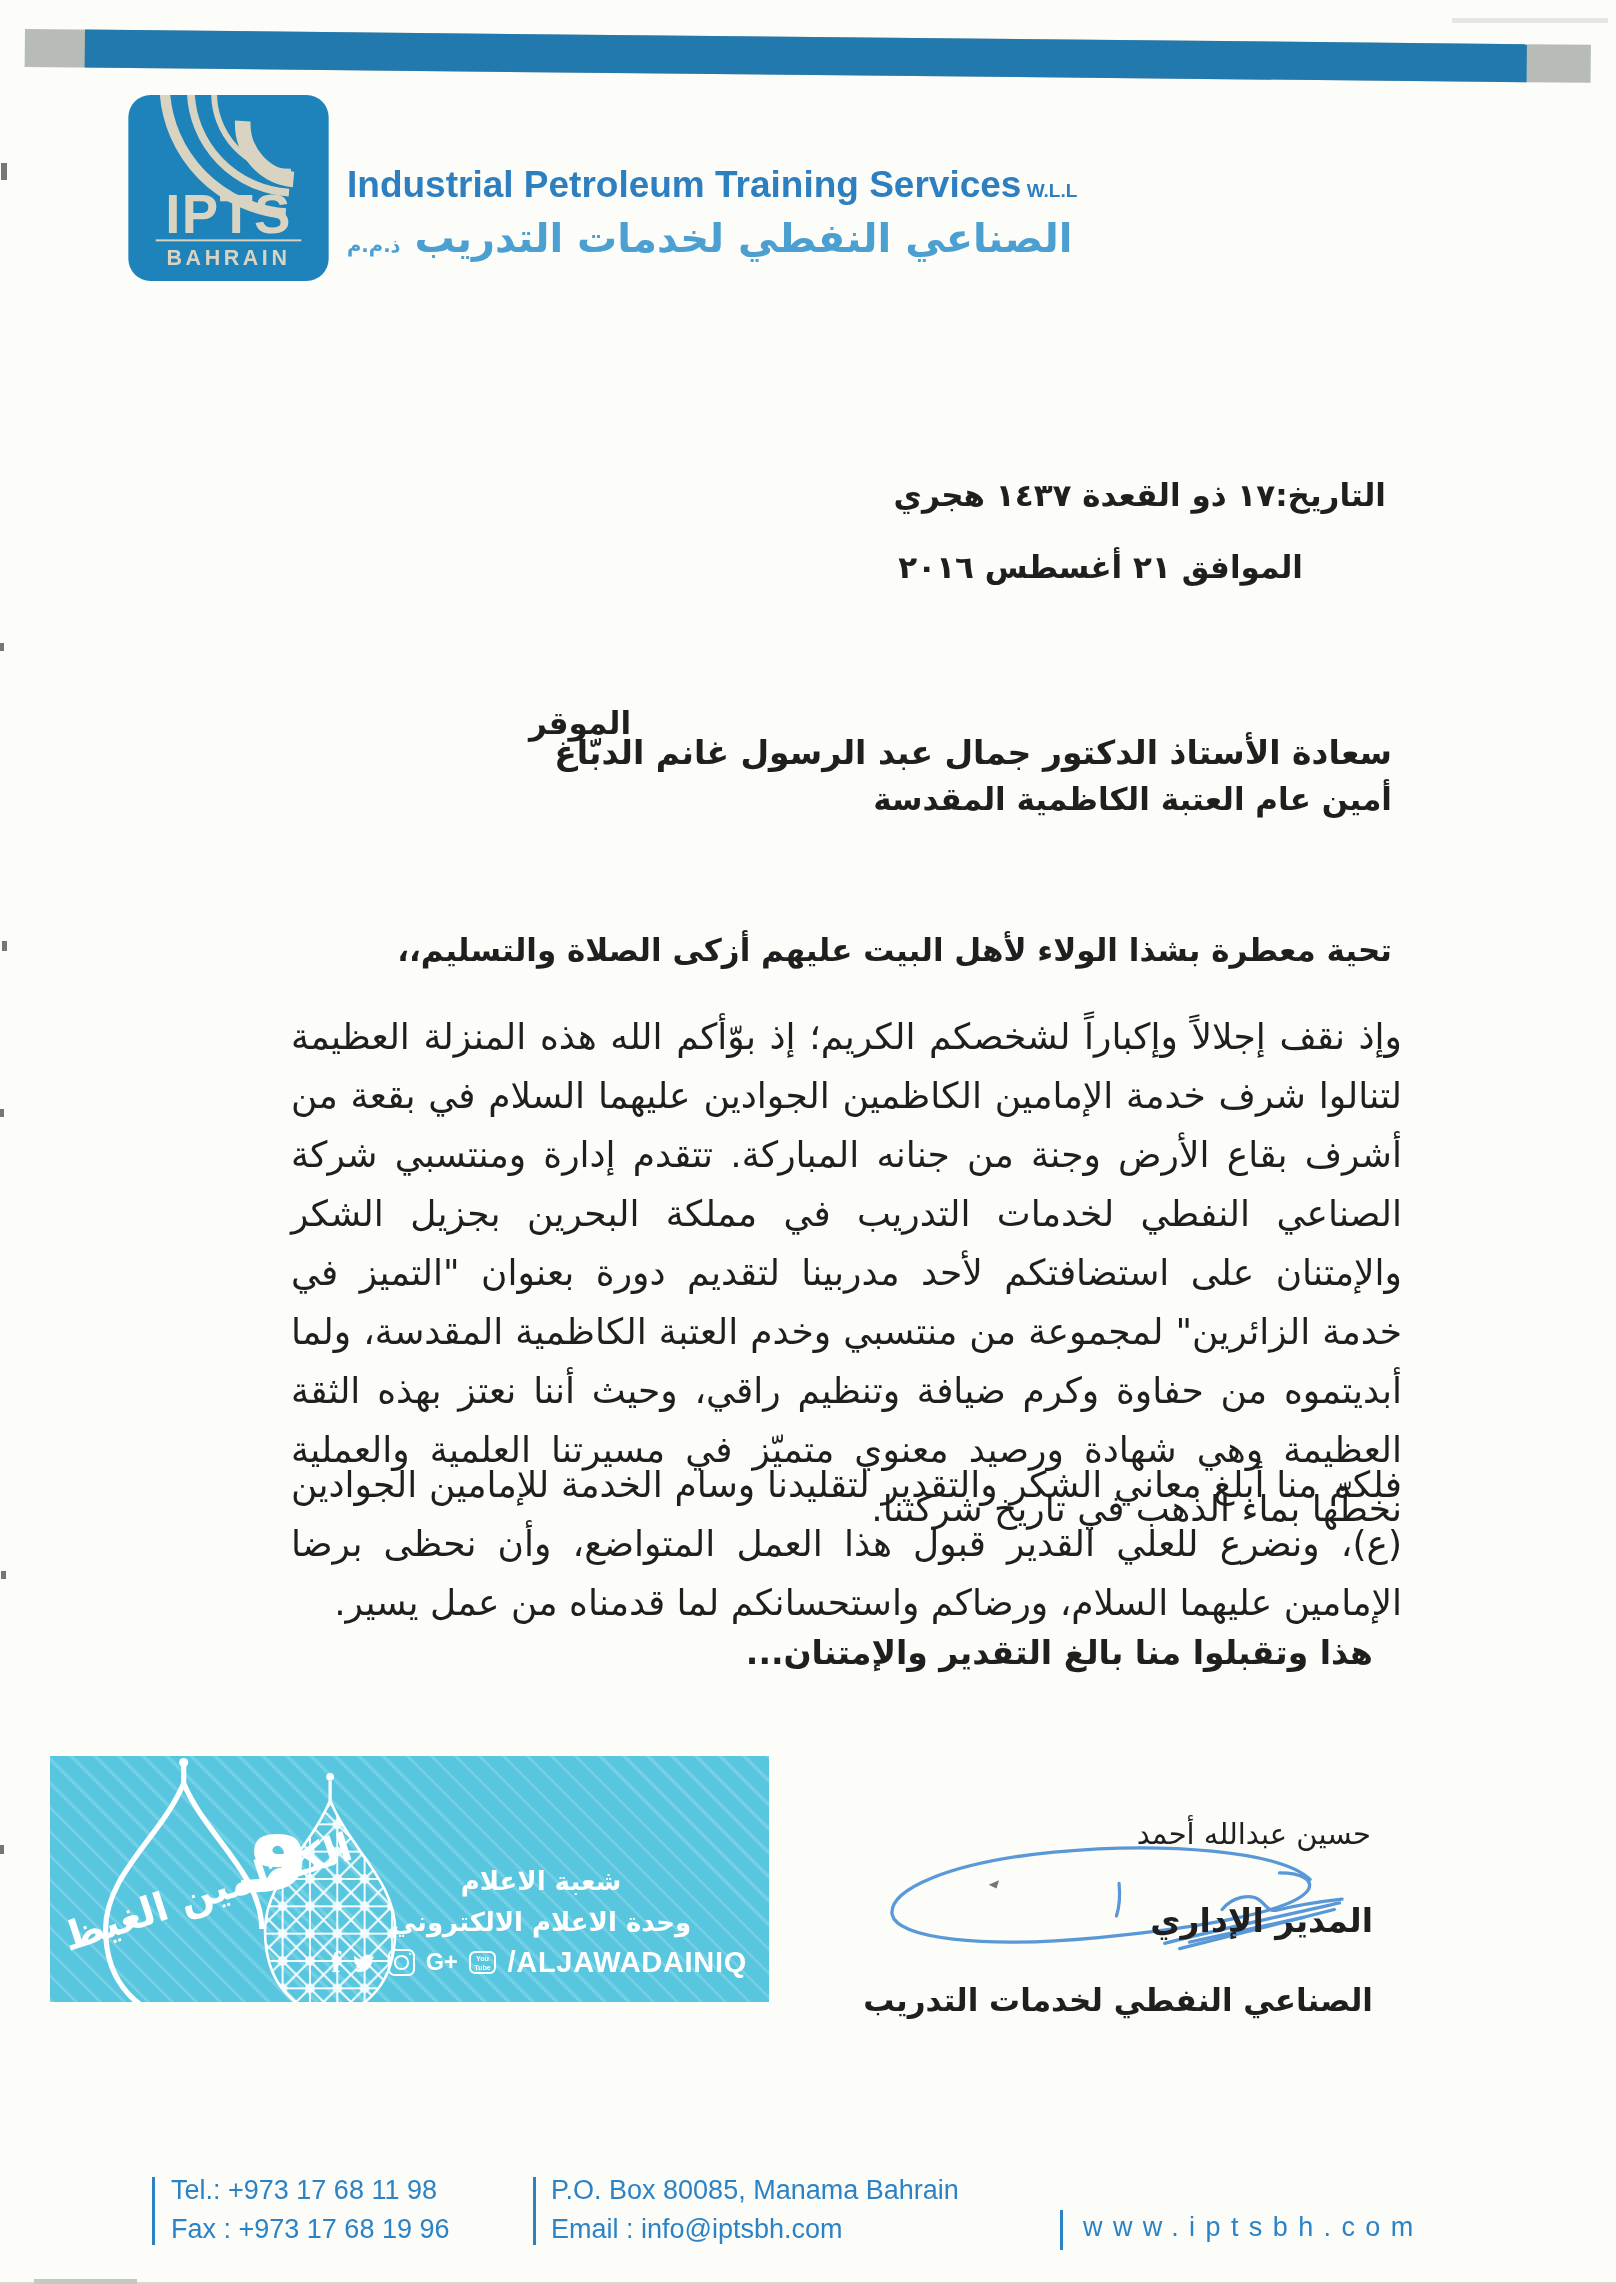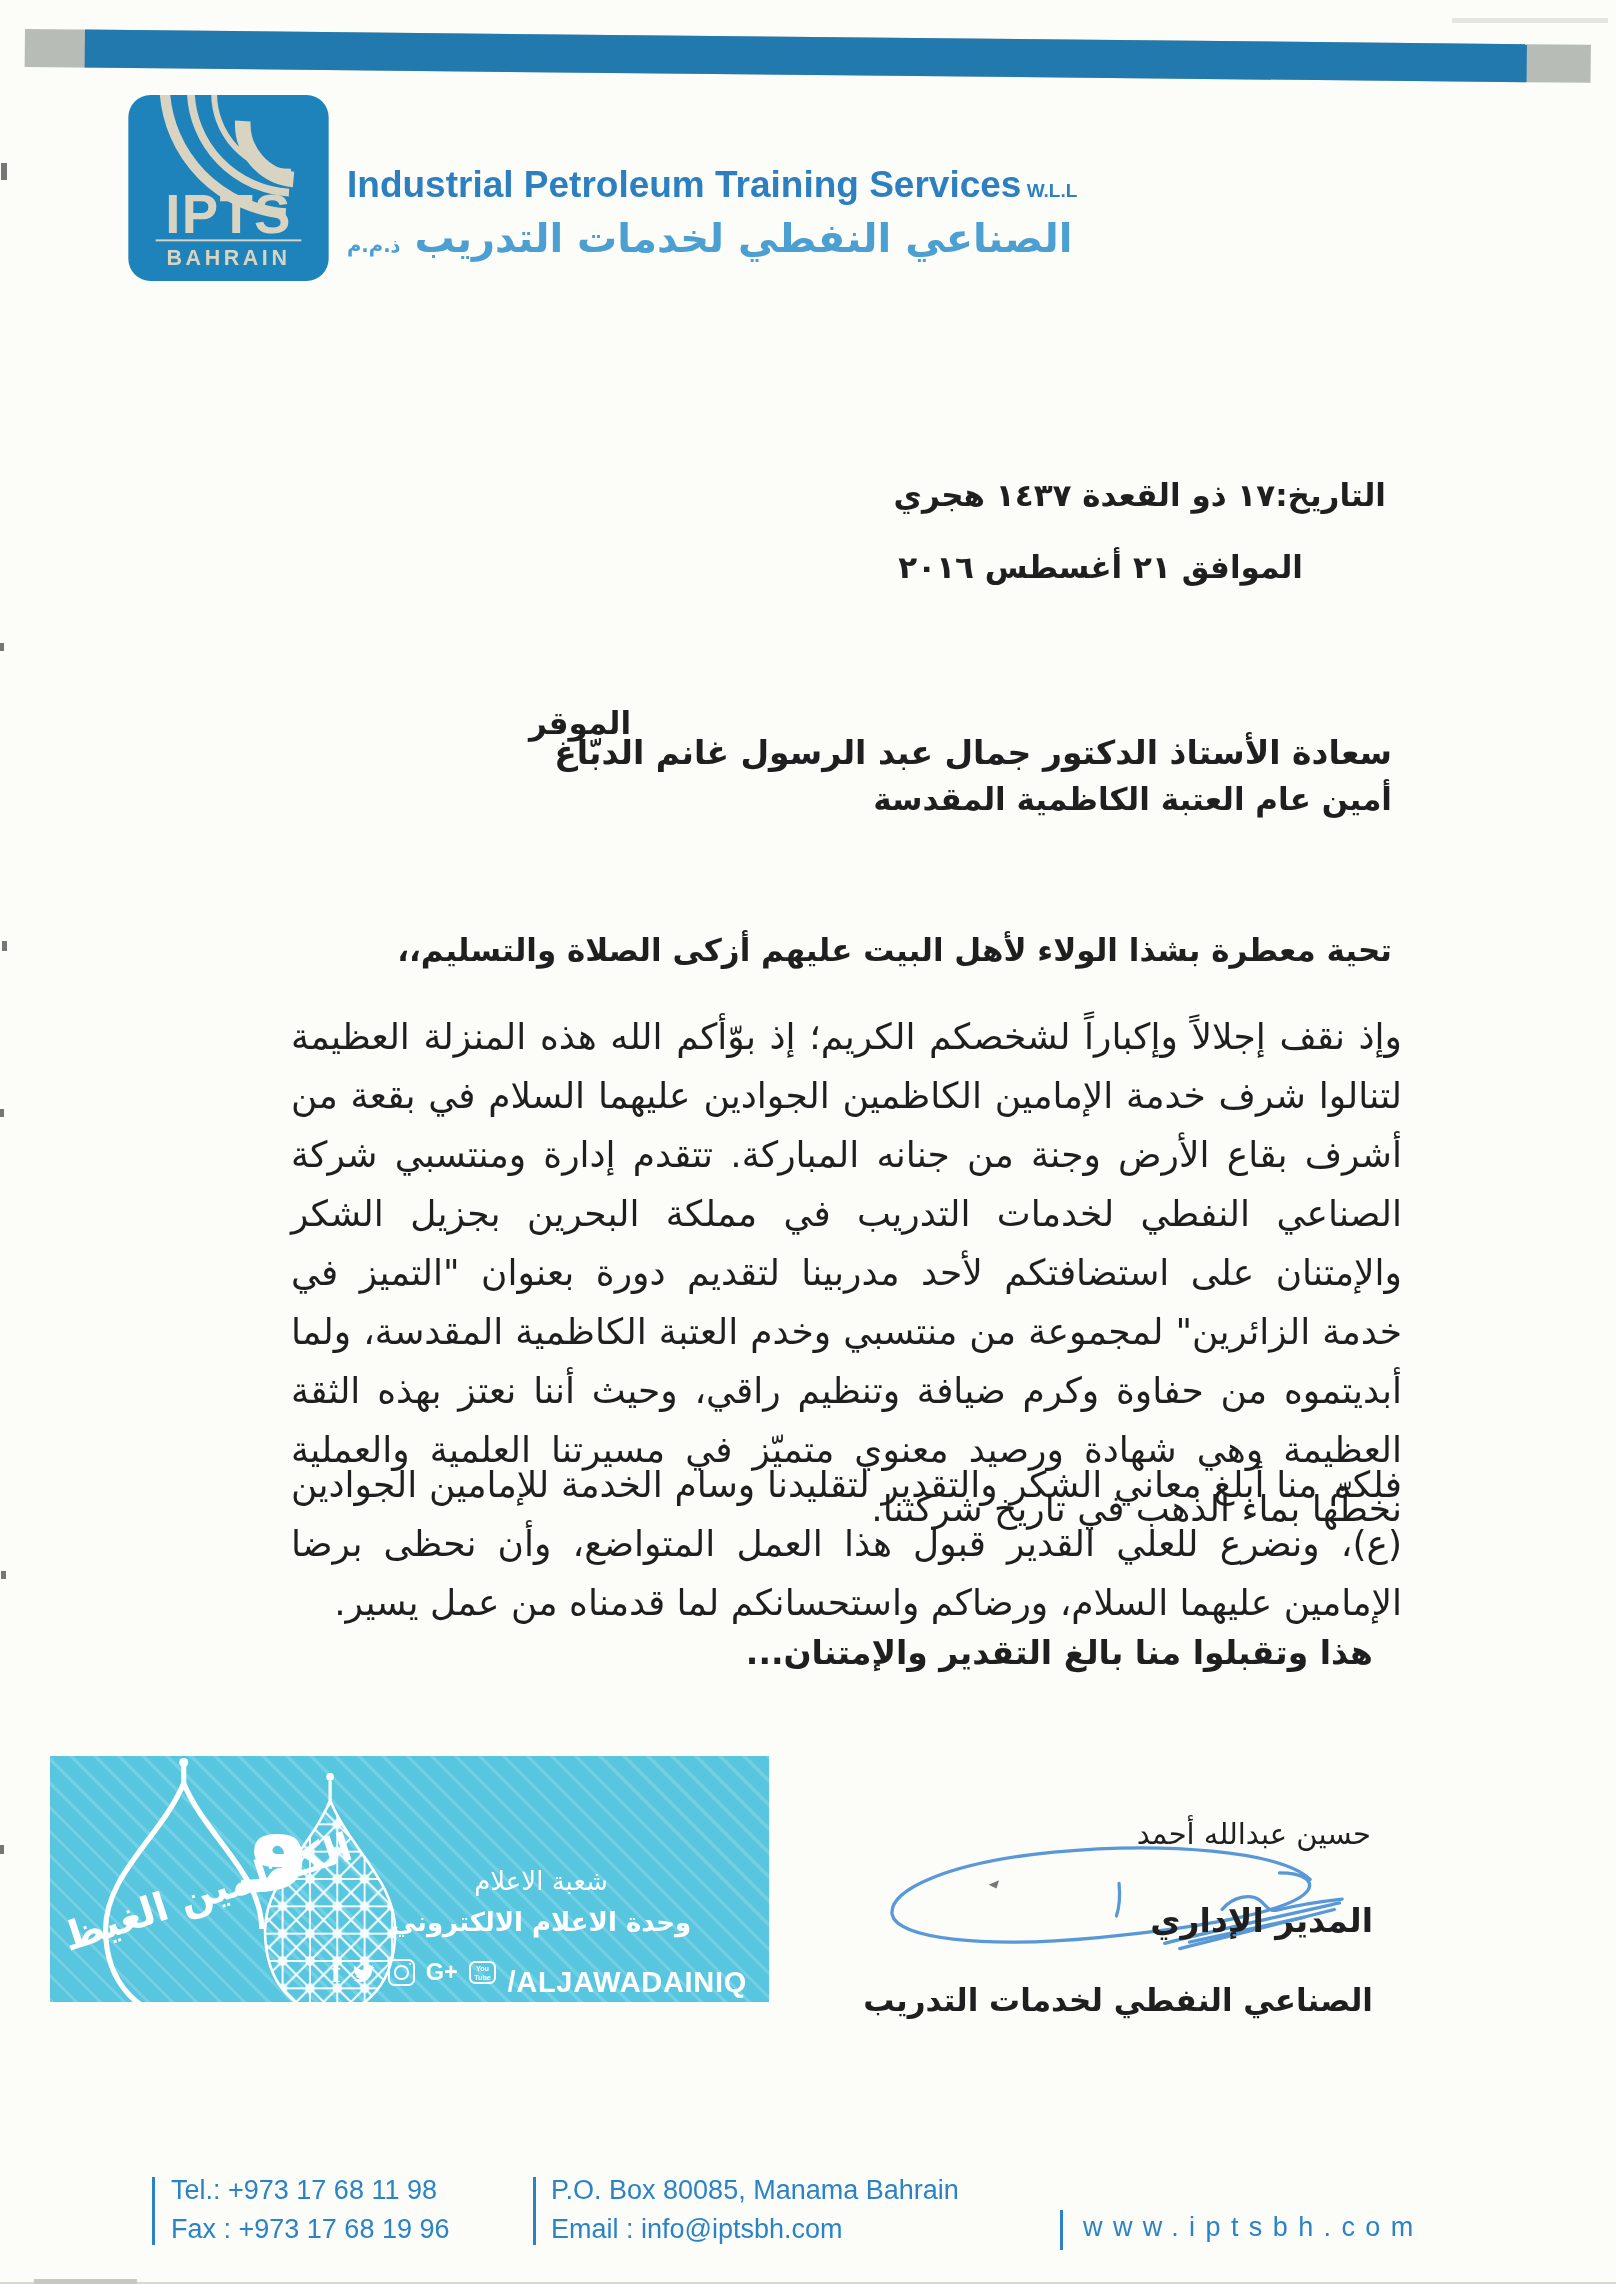--- a/index.html
+++ b/index.html
@@ -38,30 +38,30 @@
   .sig-title{top:1901px;right:244px;font-size:33px;}
   .sig-company{top:1982px;right:244px;font-size:31px;}
   
   .stamp{position:absolute;left:50px;top:1756px;width:719px;height:246px;
     background-color:#58c6df;
     background-image:repeating-linear-gradient(45deg,rgba(255,255,255,0.16) 0 3.3px,transparent 3.3px 17px);
     overflow:hidden;color:#fff;}
   .stamp-domes{position:absolute;left:0;top:0;width:365px;height:246px;}
   .stamp-l1{position:absolute;top:25px;right:26px;width:404px;text-align:center;
     font-size:33px;font-weight:700;direction:rtl;text-shadow:0 0 0.7px #fff;}
-  .stamp-l2{position:absolute;top:110px;right:26px;width:404px;text-align:center;font-size:26px;font-weight:400;direction:rtl;}
+  .stamp-l2{position:absolute;top:110px;right:26px;width:404px;text-align:center;font-size:26px;font-weight:700;direction:rtl;}
   .stamp-l3{position:absolute;top:151px;right:26px;width:404px;text-align:center;font-size:26px;font-weight:700;direction:rtl;}
   .social-row{position:absolute;top:190px;right:22px;display:flex;align-items:center;gap:10.4px;}
   .icon{display:inline-flex;align-items:center;justify-content:center;height:29px;}
   .fb-glyph{font-family:"Liberation Serif",serif;font-size:29px;font-weight:700;line-height:29px;}
   .gp-glyph{font-family:"Liberation Sans",sans-serif;font-size:23.5px;font-weight:700;line-height:29px;}
   .insta{width:23.5px;height:23.5px;border:2px solid #fff;border-radius:6.5px;position:relative;}
   .insta::before{content:"";position:absolute;left:4.6px;top:4.6px;width:10.4px;height:10.4px;border:2px solid #fff;border-radius:50%;}
   .insta::after{content:"";position:absolute;right:2px;top:2px;width:2.6px;height:2.6px;background:#fff;border-radius:50%;}
-  .handle{font-family:"Liberation Sans",sans-serif;font-size:29px;font-weight:700;letter-spacing:0.7px;margin-top:20px;}
+  .handle{font-family:"Liberation Sans",sans-serif;font-size:29px;font-weight:700;letter-spacing:0.7px;}
   
   .footer-text{position:absolute;font-family:"Liberation Sans",sans-serif;color:#2b83c5;font-size:27px;font-weight:500;white-space:nowrap;}
   .fbar{position:absolute;width:3.3px;background:#2b83c5;}
   .bar1{left:152px;top:2177px;height:68px;}
   .bar2{left:533px;top:2177px;height:68px;}
   .bar3{left:1060px;top:2210px;height:40px;}
   .tel{left:171px;top:2175px;}
   .fax{left:171px;top:2214px;text-align:center;}
   .pobox{left:551px;top:2175px;}
   .email{left:551px;top:2214px;}

